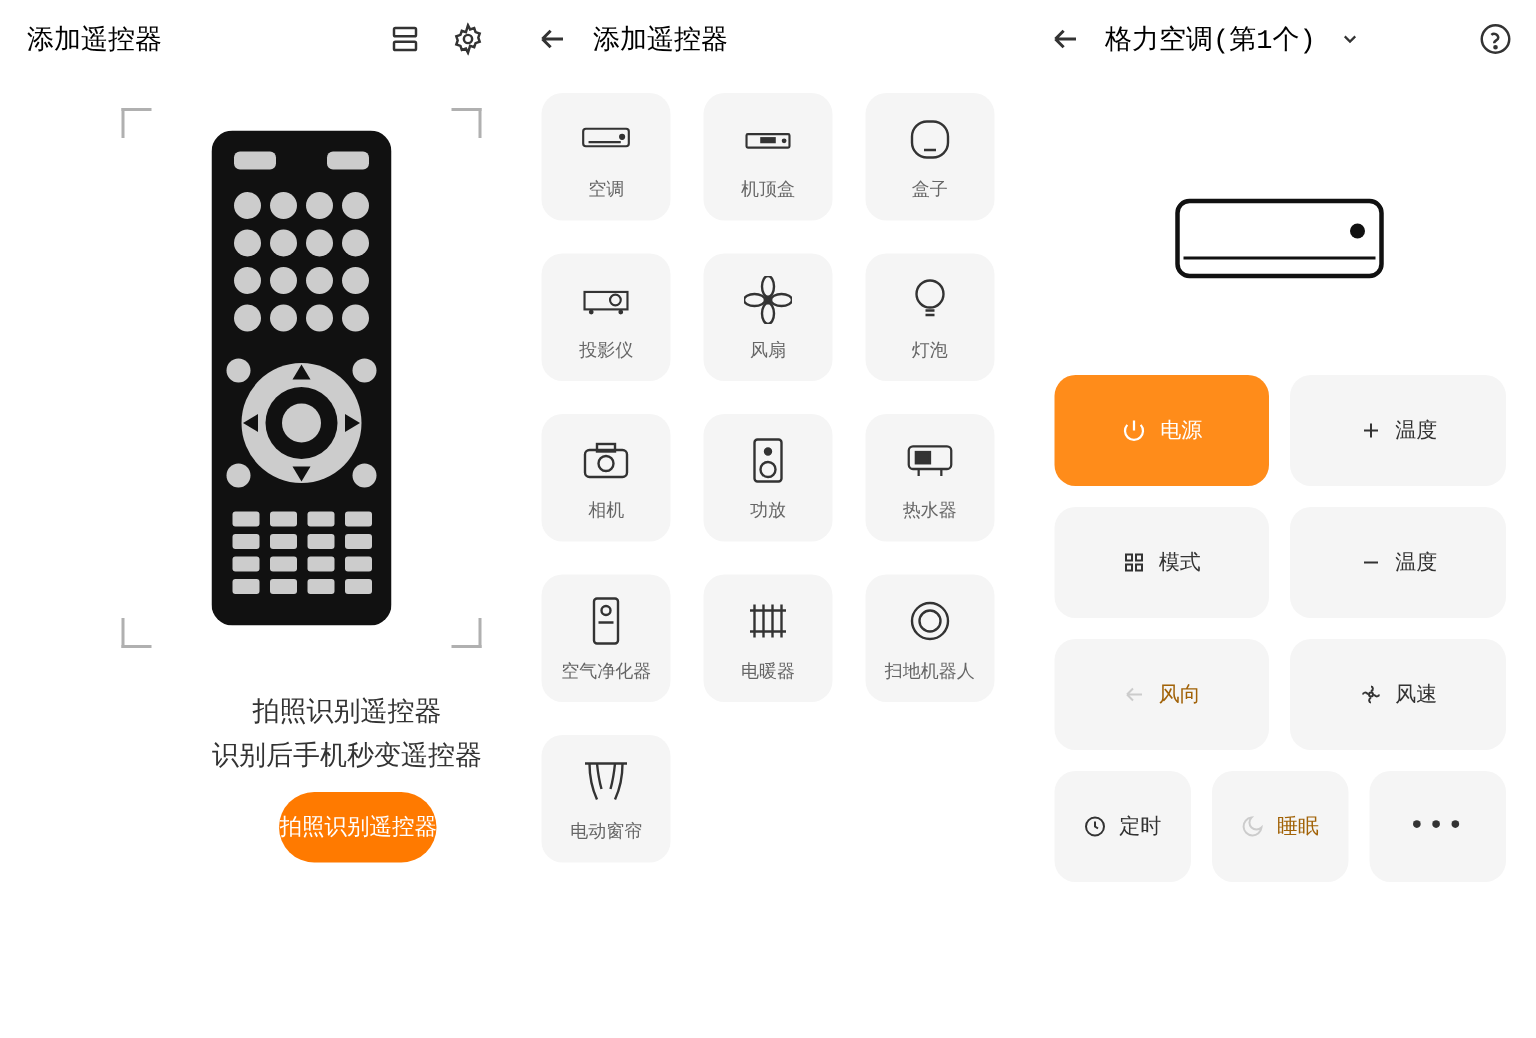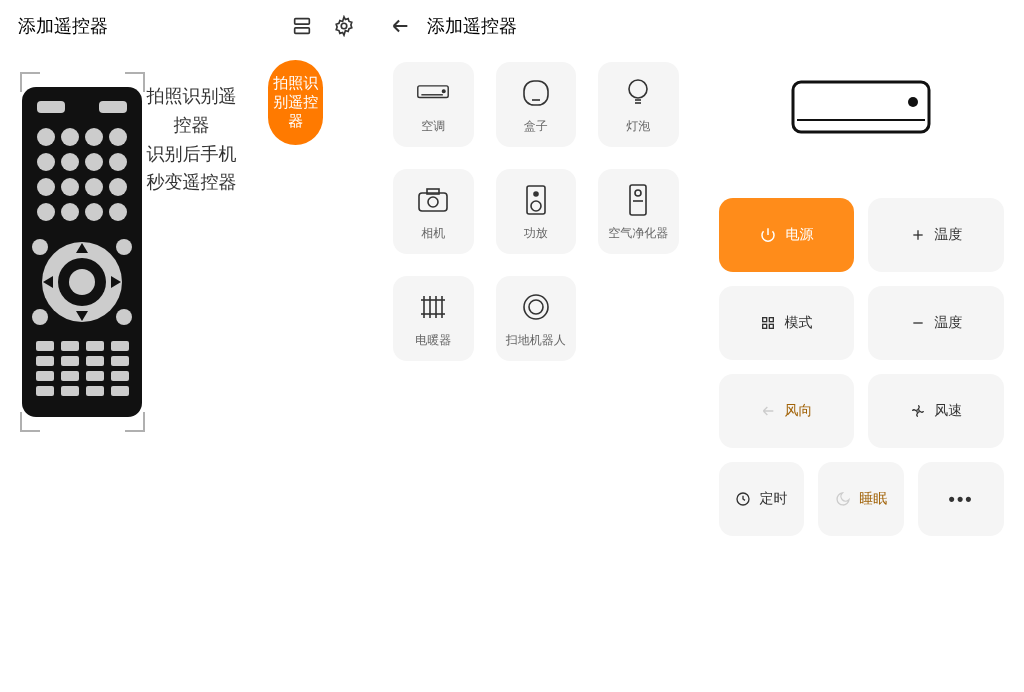--- a/index.html
+++ b/index.html
@@ -14,36 +14,37 @@
       height: 692px;
       display: flex;
       overflow: hidden;
     }
     .screen {
       flex: 1;
       height: 100%;
       display: flex;
       flex-direction: column;
       position: relative;
+      font-family: Liberation Mono, monospace;
     }
     
     .header1 {
       display: flex;
       align-items: center;
       padding: 14px 18px;
       font-size: 18px;
     }
     .header1-title { flex: 1; }
     .header1-icons { display: flex; gap: 20px; }
     .icon-btn { cursor: pointer; display:flex; align-items:center; justify-content:center; }
     .remote-area {
       flex: 1;
       display: flex;
-      flex-direction: row;
-      align-items: flex-start;
+      flex-direction: column;
+      align-items: flex-end;
       padding: 0 20px;
     }
     .frame {
       width: 240px;
       height: 360px;
       position: relative;
       display: flex;
       align-items: center;
       justify-content: center;
       margin-top: 20px;
@@ -251,26 +252,59 @@
           <svg width="38" height="24" viewBox="0 0 38 24" fill="none" stroke="#333" stroke-width="1.6">
             <rect x="2" y="4" width="34" height="13" rx="2"></rect>
             <circle cx="31" cy="10" r="1.5" fill="#333"></circle>
             <line x1="6" y1="14" x2="30" y2="14"></line>
           </svg>
         </span>
       <span class="dlbl">空调</span>
     </div>
     <div class="device-card">
       <span class="dicon">
+          <svg width="38" height="24" viewBox="0 0 38 24" fill="none" stroke="#333" stroke-width="1.6">
+            <rect x="3" y="8" width="32" height="10" rx="1"></rect>
+            <rect x="14" y="11" width="10" height="3" fill="#333"></rect>
+            <circle cx="31" cy="13" r="1" fill="#333"></circle>
+          </svg>
+        </span>
+      <span class="dlbl">机顶盒</span>
+    </div>
+    <div class="device-card">
+      <span class="dicon">
           <svg width="30" height="30" viewBox="0 0 30 30" fill="none" stroke="#333" stroke-width="1.6">
             <rect x="3" y="3" width="24" height="24" rx="10"></rect>
             <line x1="11" y1="22" x2="19" y2="22"></line>
           </svg>
         </span>
       <span class="dlbl">盒子</span>
+    </div>
+    <div class="device-card">
+      <span class="dicon">
+          <svg width="38" height="24" viewBox="0 0 38 24" fill="none" stroke="#333" stroke-width="1.6">
+            <rect x="3" y="6" width="32" height="13"></rect>
+            <circle cx="26" cy="12" r="4"></circle>
+            <circle cx="8" cy="21" r="1" fill="#333"></circle>
+            <circle cx="30" cy="21" r="1" fill="#333"></circle>
+          </svg>
+        </span>
+      <span class="dlbl">投影仪</span>
+    </div>
+    <div class="device-card">
+      <span class="dicon">
+          <svg width="32" height="32" viewBox="0 0 32 32" fill="none" stroke="#333" stroke-width="1.6">
+            <circle cx="16" cy="16" r="2" fill="#333"></circle>
+            <ellipse cx="16" cy="7" rx="4" ry="7"></ellipse>
+            <ellipse cx="16" cy="25" rx="4" ry="7"></ellipse>
+            <ellipse cx="7" cy="16" rx="7" ry="4"></ellipse>
+            <ellipse cx="25" cy="16" rx="7" ry="4"></ellipse>
+          </svg>
+        </span>
+      <span class="dlbl">风扇</span>
     </div>
     <div class="device-card">
       <span class="dicon">
           <svg width="26" height="32" viewBox="0 0 26 32" fill="none" stroke="#333" stroke-width="1.6">
             <circle cx="13" cy="12" r="9"></circle>
             <line x1="10" y1="23" x2="16" y2="23"></line>
             <line x1="10" y1="26" x2="16" y2="26"></line>
           </svg>
         </span>
       <span class="dlbl">灯泡</span>
@@ -287,20 +321,31 @@
     </div>
     <div class="device-card">
       <span class="dicon">
           <svg width="22" height="32" viewBox="0 0 22 32" fill="none" stroke="#333" stroke-width="1.6">
             <rect x="2" y="2" width="18" height="28" rx="2"></rect>
             <circle cx="11" cy="10" r="2" fill="#333"></circle>
             <circle cx="11" cy="22" r="5"></circle>
           </svg>
         </span>
       <span class="dlbl">功放</span>
+    </div>
+    <div class="device-card">
+      <span class="dicon">
+          <svg width="36" height="26" viewBox="0 0 36 26" fill="none" stroke="#333" stroke-width="1.6">
+            <rect x="3" y="3" width="30" height="16" rx="3"></rect>
+            <rect x="8" y="7" width="10" height="8" fill="#333"></rect>
+            <line x1="10" y1="19" x2="10" y2="24"></line>
+            <line x1="26" y1="19" x2="26" y2="24"></line>
+          </svg>
+        </span>
+      <span class="dlbl">热水器</span>
     </div>
     <div class="device-card">
       <span class="dicon">
           <svg width="22" height="34" viewBox="0 0 22 34" fill="none" stroke="#333" stroke-width="1.6">
             <rect x="3" y="2" width="16" height="30" rx="2"></rect>
             <circle cx="11" cy="10" r="3"></circle>
             <line x1="6" y1="18" x2="16" y2="18"></line>
           </svg>
         </span>
       <span class="dlbl">空气净化器</span>
@@ -320,24 +365,57 @@
     </div>
     <div class="device-card">
       <span class="dicon">
           <svg width="30" height="30" viewBox="0 0 30 30" fill="none" stroke="#333" stroke-width="1.6">
             <circle cx="15" cy="15" r="12"></circle>
             <circle cx="15" cy="15" r="7"></circle>
           </svg>
         </span>
       <span class="dlbl">扫地机器人</span>
     </div>
+    <div class="device-card">
+      <span class="dicon">
+          <svg width="32" height="30" viewBox="0 0 32 30" fill="none" stroke="#333" stroke-width="1.6">
+            <line x1="2" y1="3" x2="30" y2="3"></line>
+            <path d="M5 3 Q5 16 10 27"></path>
+            <path d="M27 3 Q27 16 22 27"></path>
+            <path d="M10 3 Q11 13 13 20"></path>
+            <path d="M22 3 Q21 13 19 20"></path>
+          </svg>
+        </span>
+      <span class="dlbl">电动窗帘</span>
+    </div>
   </div>
 </div>
 
 <div class="screen">
+  <div class="header3">
+    <span class="icon-btn">
+      <svg width="22" height="22" viewBox="0 0 24 24" fill="none" stroke="#333" stroke-width="2.2">
+          <path d="M20 12H5m0 0l6-6m-6 6l6 6"></path>
+        </svg>
+    </span>
+    <span>格力空调(第1个)</span>
+    <span class="icon-btn">
+      <svg width="14" height="14" viewBox="0 0 24 24" fill="none" stroke="#333" stroke-width="2.5">
+          <path d="M6 9l6 6 6-6"></path>
+        </svg>
+    </span>
+    <span class="spacer"></span>
+    <span class="icon-btn">
+      <svg width="22" height="22" viewBox="0 0 24 24" fill="none" stroke="#333" stroke-width="1.8">
+          <circle cx="12" cy="12" r="10"></circle>
+          <path d="M9 9a3 3 0 015 2c0 2-3 2-3 4"></path>
+          <circle cx="12" cy="18" r="0.8" fill="#333"></circle>
+        </svg>
+    </span>
+  </div>
   <div class="ac-display">
     <svg width="140" height="58" viewBox="0 0 140 58">
       <rect x="2" y="2" width="136" height="50" rx="8" fill="none" stroke="#111" stroke-width="3"></rect>
       <line x1="6" y1="40" x2="134" y2="40" stroke="#111" stroke-width="2"></line>
       <circle cx="122" cy="22" r="5" fill="#111"></circle>
     </svg>
   </div>
   <div class="control-grid">
     <div class="crow">
       <div class="cbtn power w1">

